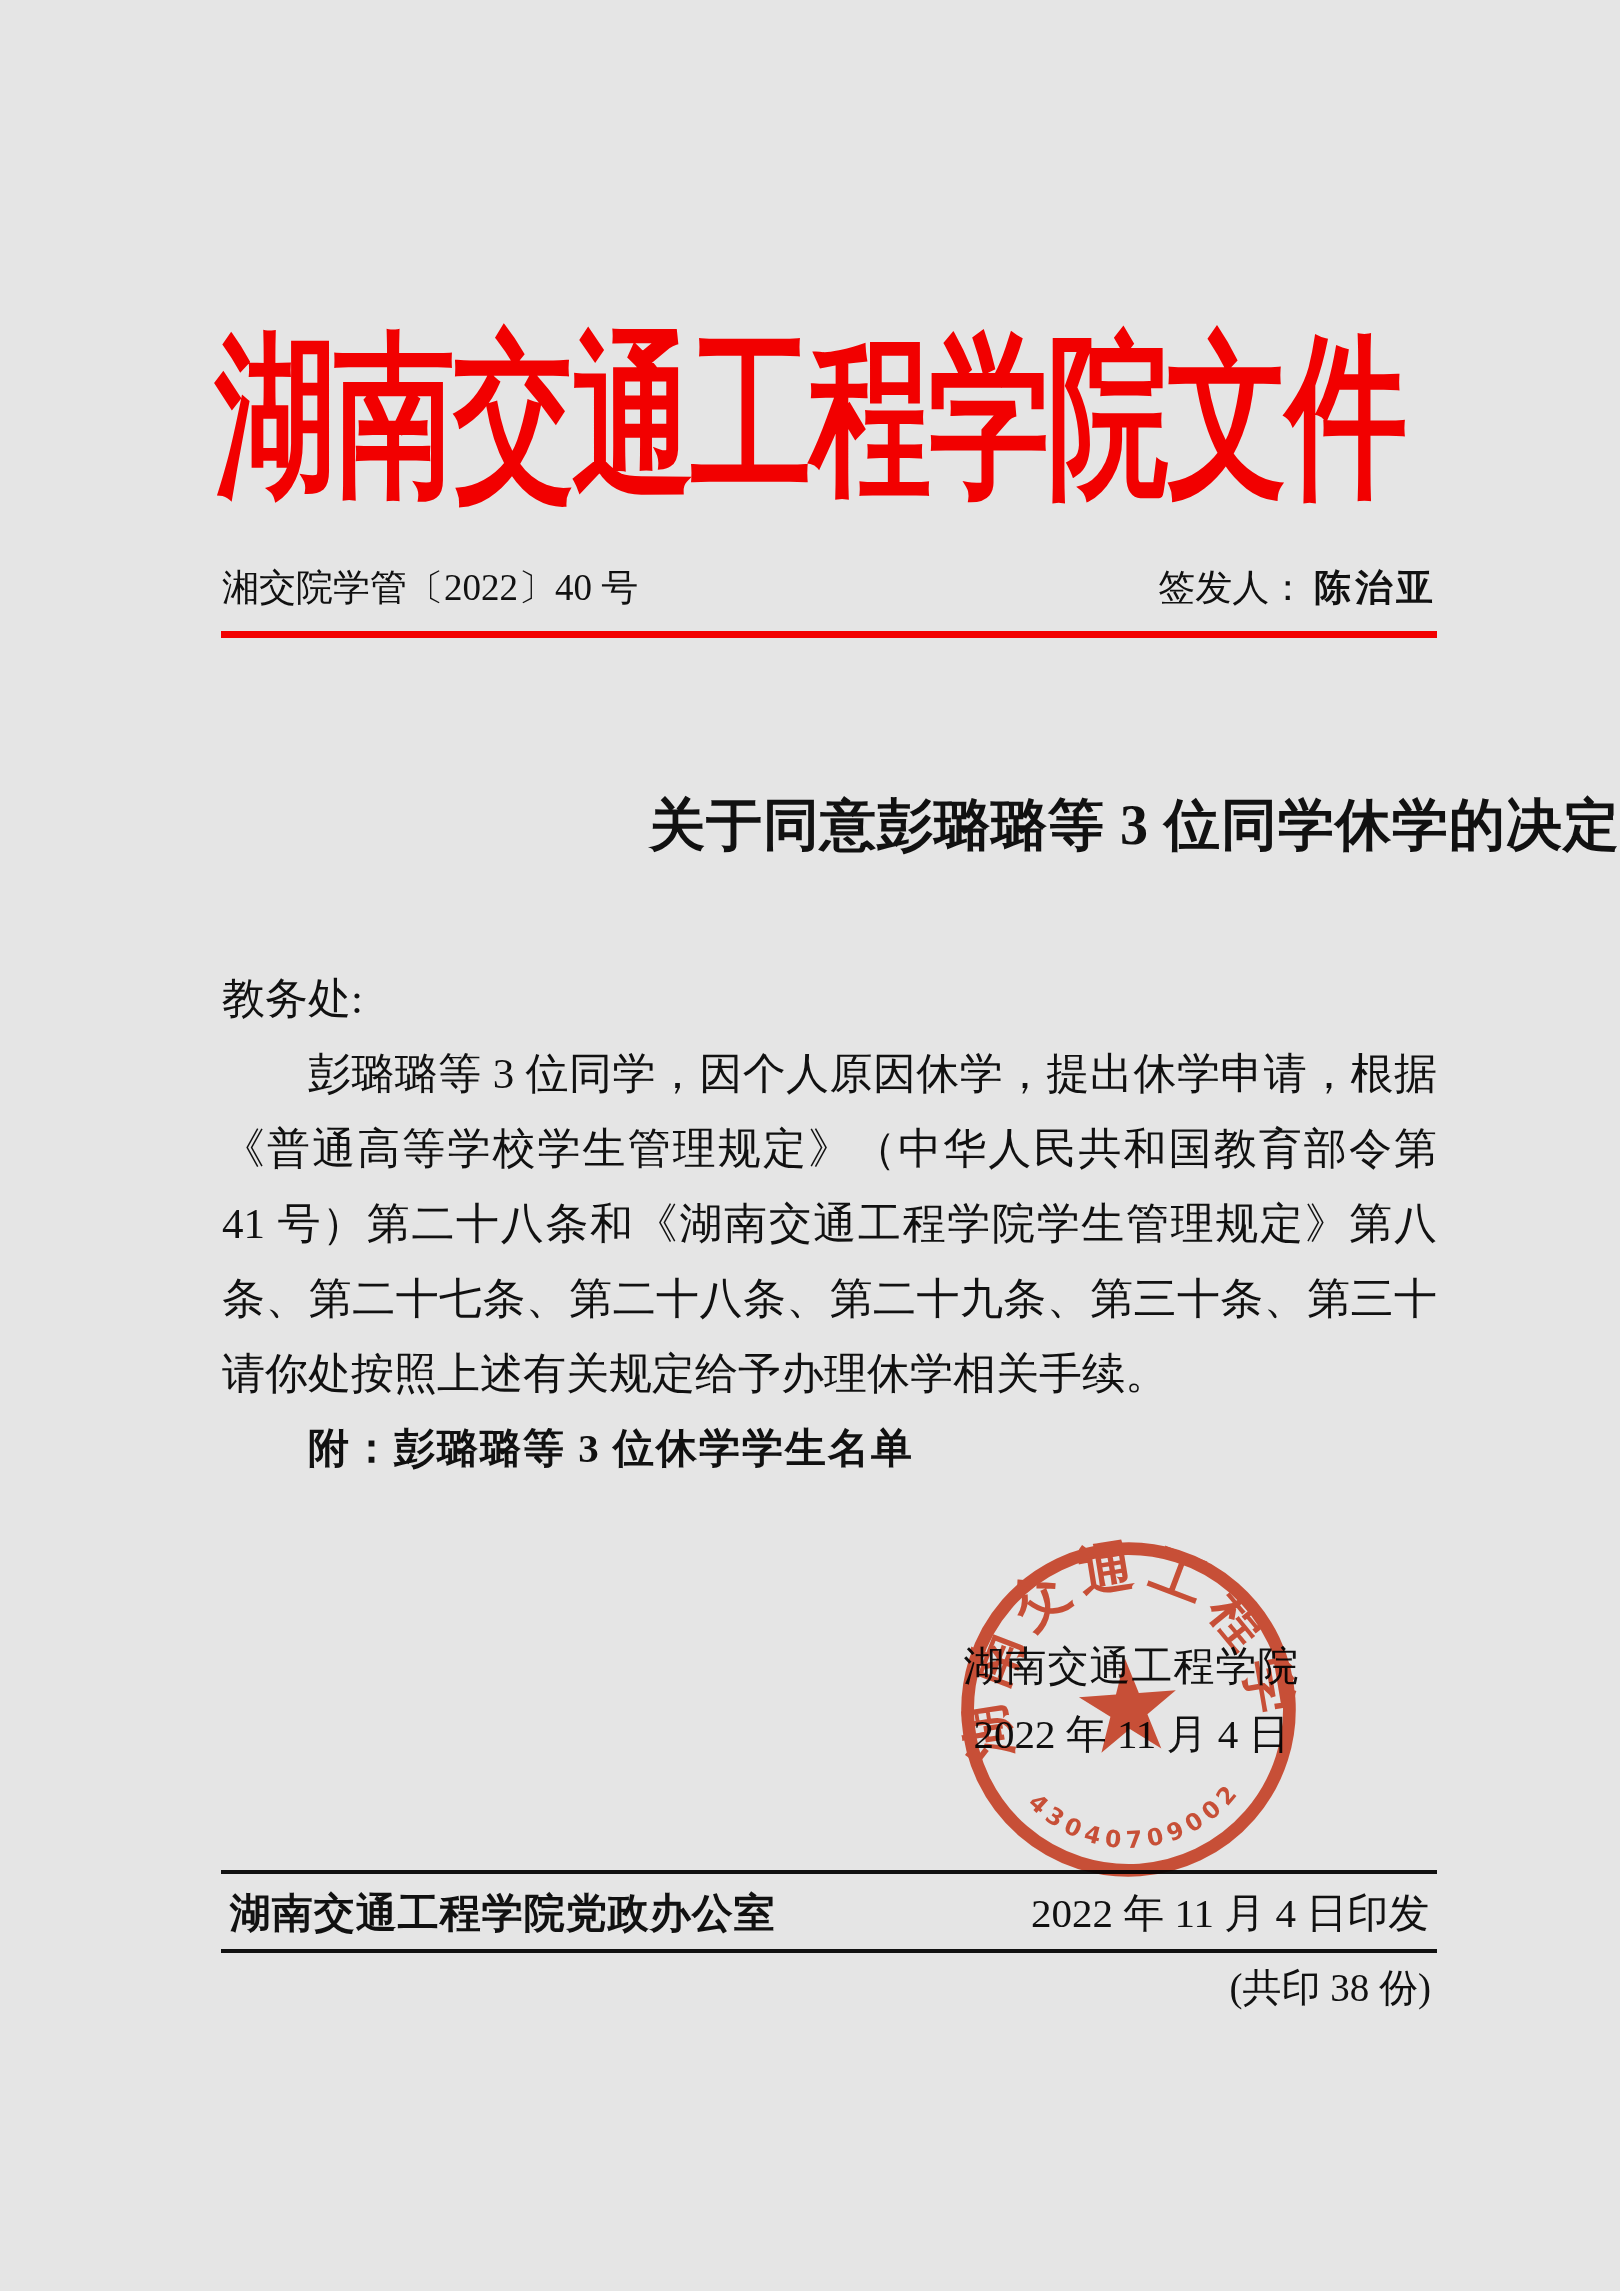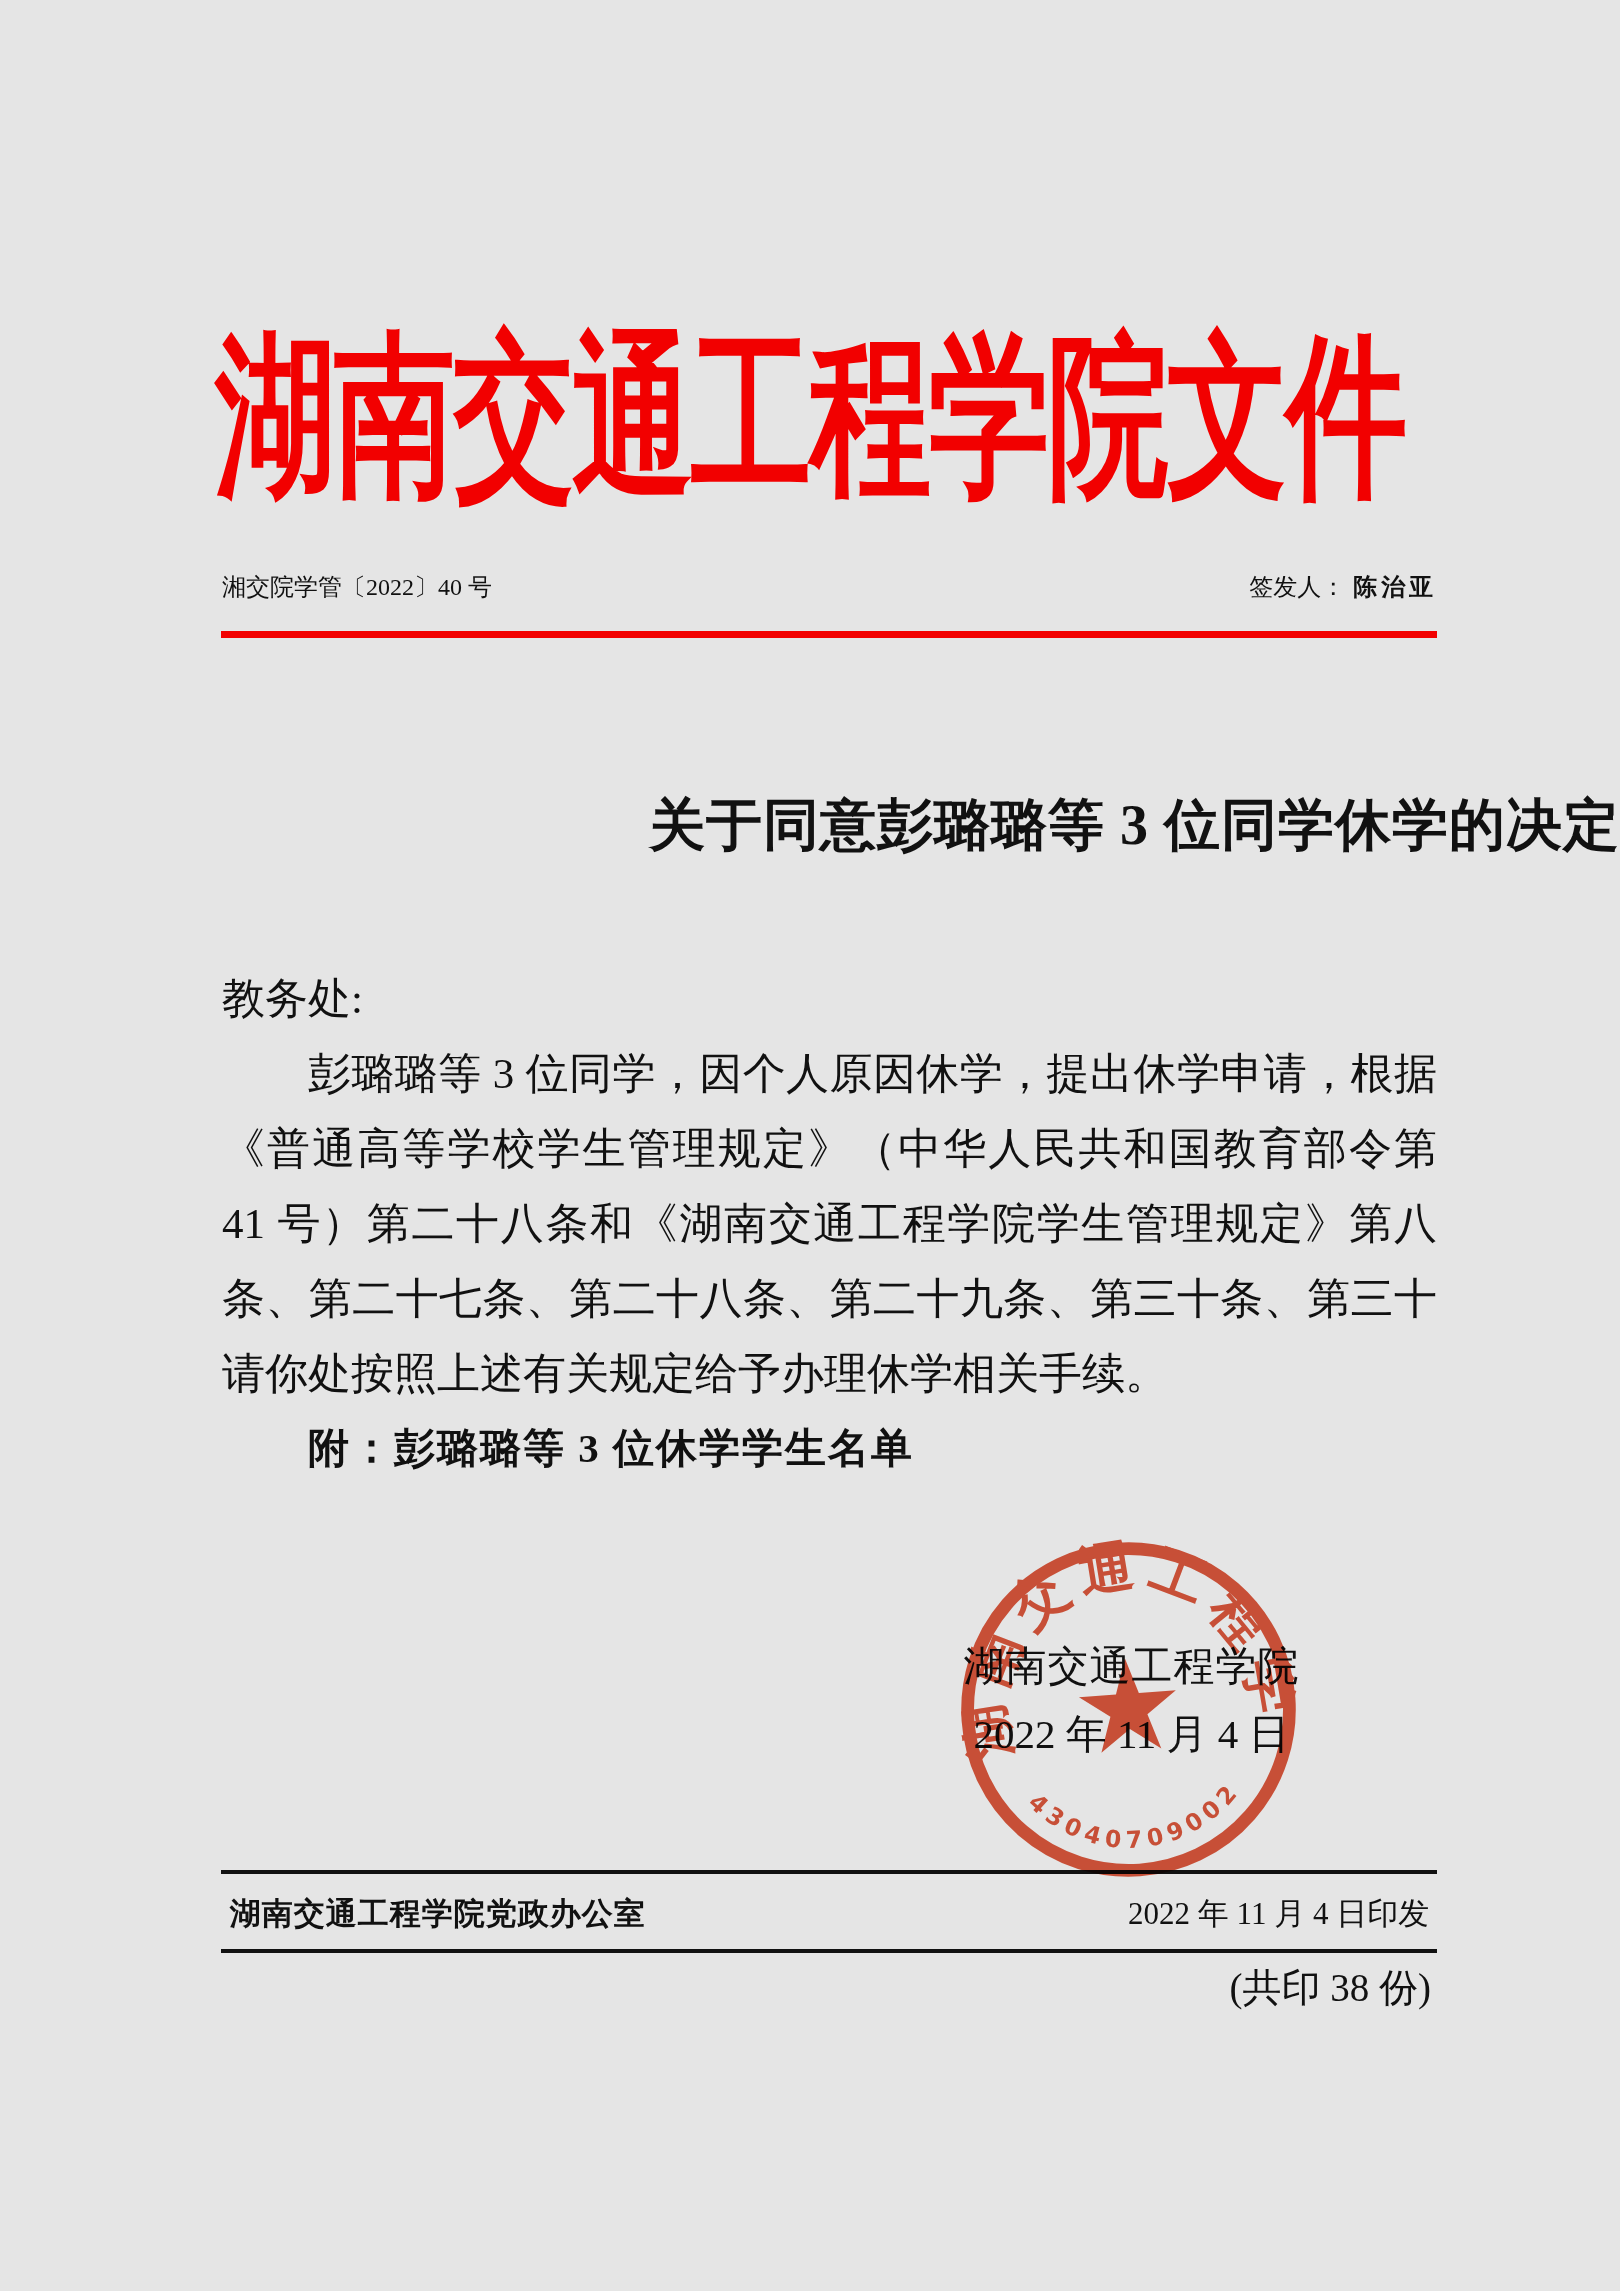--- a/index.html
+++ b/index.html
@@ -22,21 +22,21 @@
     line-height:1.04;
     letter-spacing:-2px;
     white-space:nowrap;
     transform:scaleY(1.46);
     transform-origin:top center;
   }
   
   .doc-info {
     position:absolute; top:565px; left:222px; width:1215px;
     display:flex; justify-content:space-between; align-items:baseline;
-    font-size:24px; line-height:45px;
+    font-size:37px; line-height:45px;
   }
   .doc-info .issuer { white-space:nowrap; }
   .issuer-name { font-weight:bold; letter-spacing:3.9px; margin-left:8px; }
   .red-rule {
     position:absolute; top:631px; left:221px; width:1216px; height:6.9px;
     background:#f20000;
   }
   
   .doc-title {
     position:absolute; top:788px; left:0; width:100%;
@@ -79,21 +79,21 @@
     pointer-events:none;
   }
   
   .footer-rule-top {
     position:absolute; top:1870px; left:221px; width:1216px; height:3.9px;
     background:#111111;
   }
   .footer-row {
     position:absolute; top:1886px; left:222px; width:1215px;
     display:flex; justify-content:space-between; align-items:baseline;
-    font-size:31px; line-height:55px;
+    font-size:41px; line-height:55px;
     padding:0 7.8px 0 7.8px;
   }
   .footer-office { font-weight:bold; letter-spacing:1px; white-space:nowrap; }
   .footer-date { white-space:nowrap; }
   .footer-rule-bottom {
     position:absolute; top:1949px; left:221px; width:1216px; height:3.9px;
     background:#111111;
   }
   .copies-note {
     position:absolute; top:1962px; right:189px;

